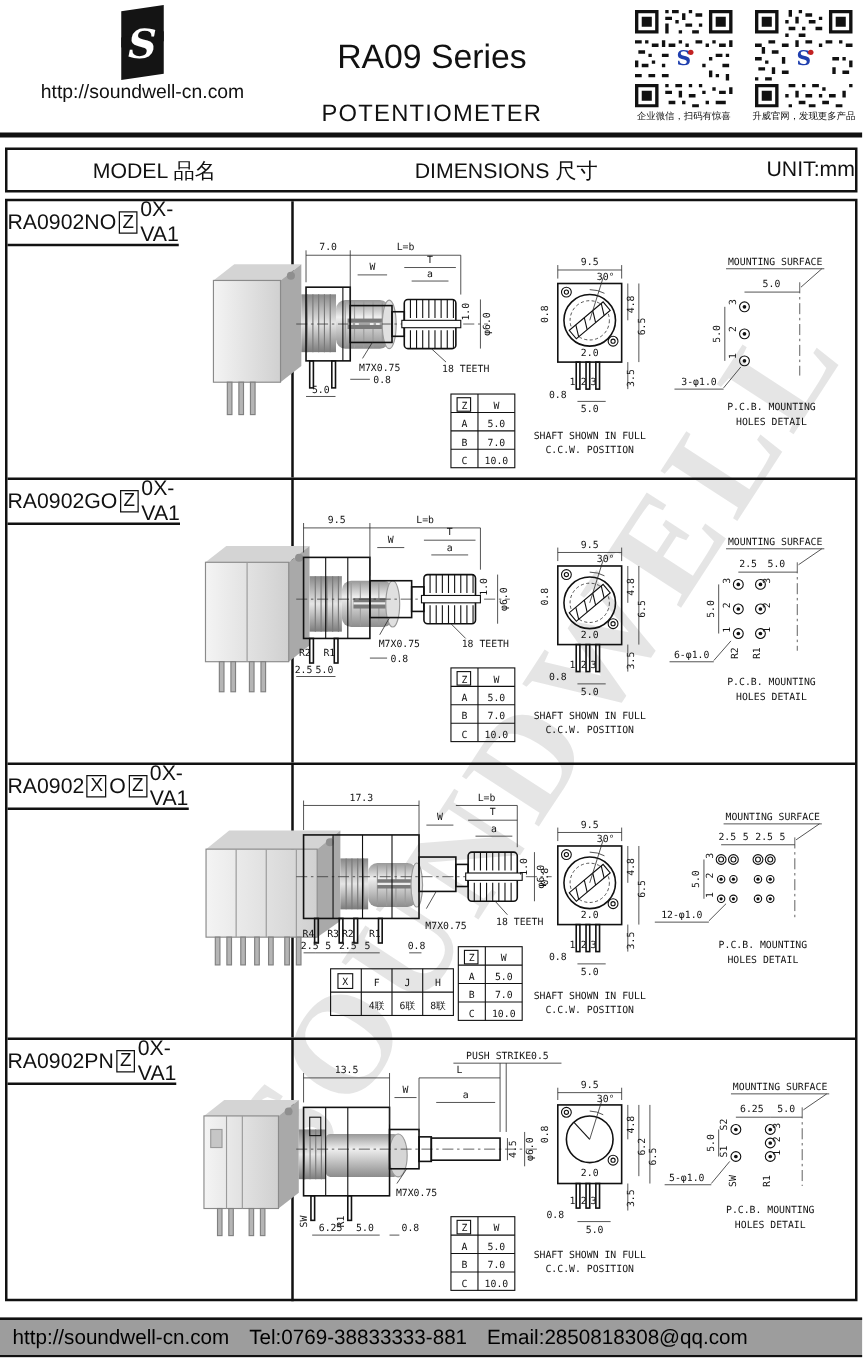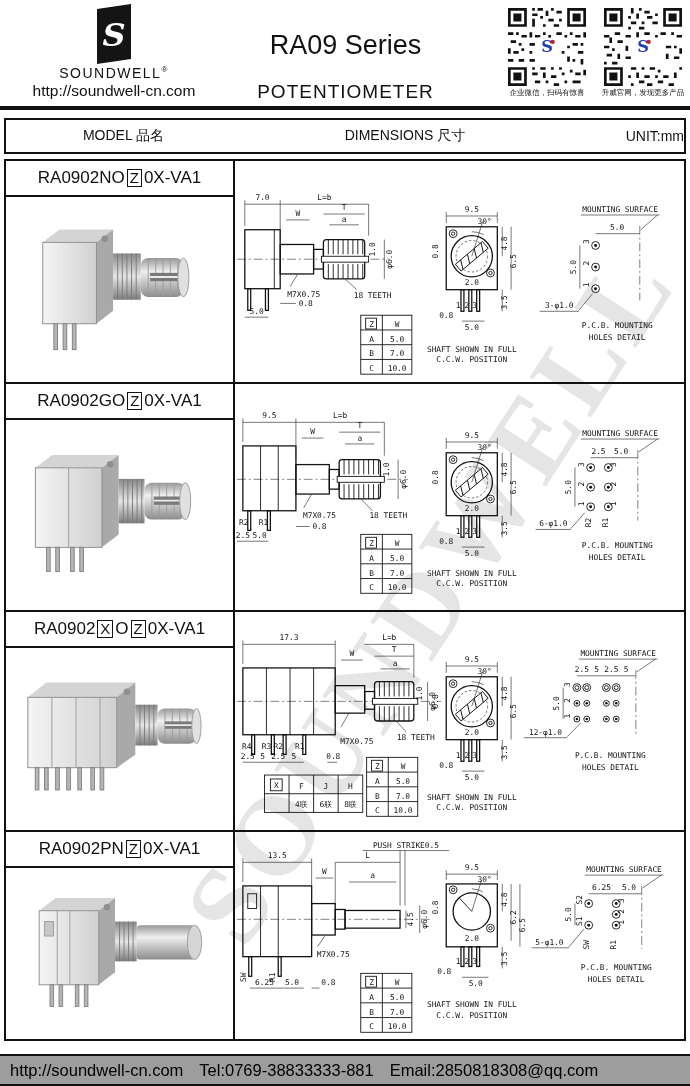--- a/index.html
+++ b/index.html
@@ -15,29 +15,29 @@
 .brand-url{font-size:15.5px;margin-top:1px}
 .titleblock{position:absolute;left:228px;width:235px;top:30px;text-align:center}
 .series{font-size:27px}
 .ptype{font-size:19px;margin-top:20px;letter-spacing:1px}
 .qrs{position:absolute;right:4px;top:8px;display:flex;gap:10px}
 .qr{width:86px;text-align:center}
 .qr svg{width:84px;height:78px;display:block;margin:0 auto}
 .qr-cap{font-size:7.5px;margin-top:2px;white-space:nowrap}
 .rule{position:absolute;top:106px;left:0;right:0;height:4px;background:#111}
 
-.thead{position:absolute;top:118px;left:4px;right:4px;height:36px;border:2px solid #111;display:flex;align-items:center;font-size:14px}
+.thead{position:absolute;top:118px;left:4px;right:4px;height:36px;border:2px solid #111;display:flex;align-items:center;font-size:17px}
 .th-model{width:235px;text-align:center}
 .th-dim{flex:1;text-align:center}
 .th-unit{width:115px;text-align:right}
 
 .tbody{position:absolute;top:159px;left:4px;right:4px;height:882px;border:2px solid #111;background:transparent;z-index:1}
 .row{display:flex;border-top:2px solid #111;position:relative}
 .row:first-child{border-top:0}
-.left{width:229px;border-right:2px solid #111;display:flex;flex-direction:column}
+.left{width:229px;border-right:2px solid #111;display:flex;flex-direction:row}
 .model{height:36px;border-bottom:2px solid #111;display:flex;align-items:center;justify-content:center;font-size:17px;gap:1px}
 .boxed{border:1.5px solid #111;padding:0 2px;margin:0 1px;font-size:15px;line-height:16px}
 .pimg{flex:1;display:flex;align-items:center;justify-content:center}
 .draw{flex:1;position:relative}
 .draw>svg{position:absolute;inset:0;width:100%;height:100%}
 .draw text{font-family:"DejaVu Sans Mono",monospace;font-size:8px;fill:#131313;text-anchor:middle}
 .t7{font-size:7px}.t6{font-size:6px}.t95{font-size:9.5px}
 .ol{stroke:#111;stroke-width:1.3;fill:none}
 .o2{stroke:#111;stroke-width:0.9;fill:none}
 .dl{stroke:#2a2a2a;stroke-width:0.65;fill:none}
@@ -74,21 +74,20 @@
     </svg>
 
 
 <div class="hdr">
   <div class="brand">
     <svg width="46" height="60" viewBox="0 0 46 60">
       <polygon fill="#141414" points="6,5 40,0 40,29 6,34"></polygon>
       <polygon fill="#141414" points="6,26 40,21 40,55 6,60"></polygon>
       <text x="23" y="42" text-anchor="middle" font-family="DejaVu Serif,serif" font-style="italic" font-weight="bold" font-size="32" fill="#fff">S</text>
     </svg>
-    <div class="brand-name"><span>SOUNDWELL</span><span class="reg">®</span></div>
     <div class="brand-url">http://soundwell-cn.com</div>
   </div>
   <div class="titleblock">
     <div class="series">RA09 Series</div>
     <div class="ptype">POTENTIOMETER</div>
   </div>
   <div class="qrs">
     <div class="qr">
       <svg viewBox="0 0 29 29">
         <rect width="29" height="29" fill="#fff"></rect>

